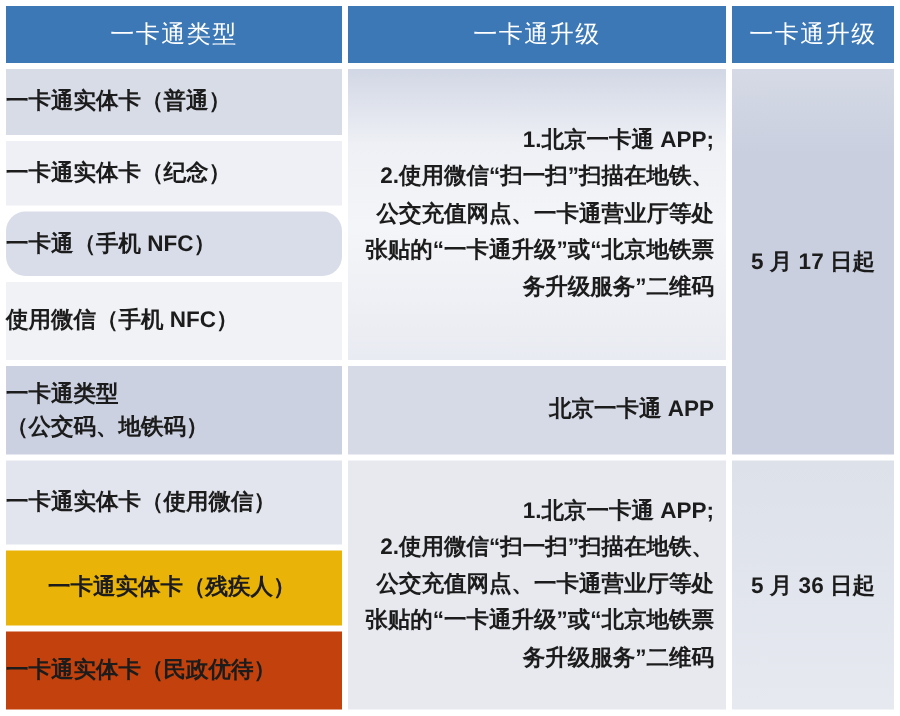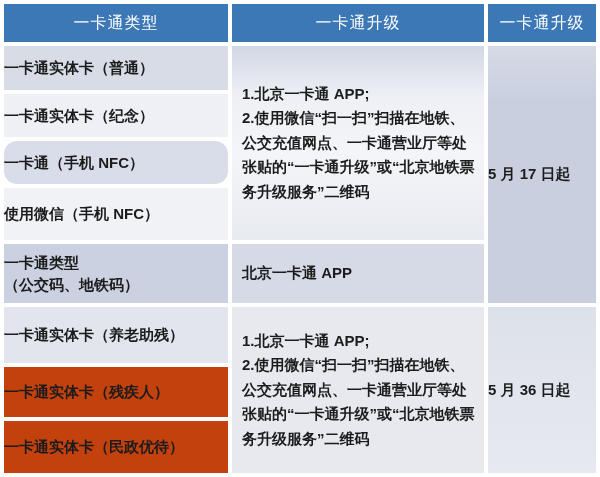--- a/index.html
+++ b/index.html
@@ -35,29 +35,29 @@
   }
 
   td.type-cell{
     text-align:left;
     font-size:15px;
     font-weight:700;
     line-height:1.45;
     white-space:pre-line;
   }
   td.channel-cell{
-    text-align:left;
+    text-align:right;
     font-size:15px;
     font-weight:700;
     line-height:1.64;
     padding:6px 8px 6px 10px;
     white-space:pre-line;
   }
   td.time-cell{
-    text-align:left;
+    text-align:center;
     font-size:15px;
     font-weight:700;
   }
 
   
   tr.h-hdr{height:38px;}
   tr.h-r1{height:44px;}
   tr.h-r2{height:43px;}
   tr.h-r3{height:43px;}
   tr.h-r4{height:52px;}
@@ -66,21 +66,21 @@
   tr.h-r7{height:50px;}
   tr.h-r8{height:52px;}
 
   
   .bg-r1{background:#d8dce7;}
   .bg-r2{background:#eff0f5;}
   .bg-r3{background:#d9dde9;border-radius:13px;}
   .bg-r4{background:#f1f2f6;}
   .bg-r5{background:#cbd1e1;}
   .bg-r6{background:#e2e5ed;}
-  .bg-r7{background:#c2410c;}
+  .bg-r7{background:#eab308;padding-left:28px;}
   .bg-r8{background:#c2410c;}
 
   
   .bg-chA{background:linear-gradient(180deg,#d2d7e5 0%,#eef0f5 26%,#f4f5f8 55%,#e9ebf2 100%);}
   .bg-chB{background:#d5dae6;}
   .bg-chC{background:#e7e9ef;}
   .bg-tD{background:linear-gradient(180deg,#d6dae6 0%,#c9cfdf 22%,#cacfdf 100%);}
   .bg-tE{background:linear-gradient(180deg,#dde1ea 0%,#e6e9f0 100%);}
 </style>
 </head>
@@ -114,21 +114,21 @@
     </tr>
     <tr class="h-r4">
       <td class="type-cell bg-r4">使用微信（手机 NFC）</td>
     </tr>
     <tr class="h-r5">
       <td class="type-cell bg-r5">一卡通类型
 （公交码、地铁码）</td>
       <td class="channel-cell bg-chB">北京一卡通 APP</td>
     </tr>
     <tr class="h-r6">
-      <td class="type-cell bg-r6">一卡通实体卡（养老助残）</td>
+      <td class="type-cell bg-r6">一卡通实体卡（使用微信）</td>
       <td class="channel-cell bg-chC" rowspan="3">1.北京一卡通 APP;
 2.使用微信“扫一扫”扫描在地铁、公交充值网点、一卡通营业厅等处张贴的“一卡通升级”或“北京地铁票务升级服务”二维码</td>
       <td class="time-cell bg-tE" rowspan="3">5 月 36 日起</td>
     </tr>
     <tr class="h-r7">
       <td class="type-cell bg-r7">一卡通实体卡（残疾人）</td>
     </tr>
     <tr class="h-r8">
       <td class="type-cell bg-r8">一卡通实体卡（民政优待）</td>
     </tr>

